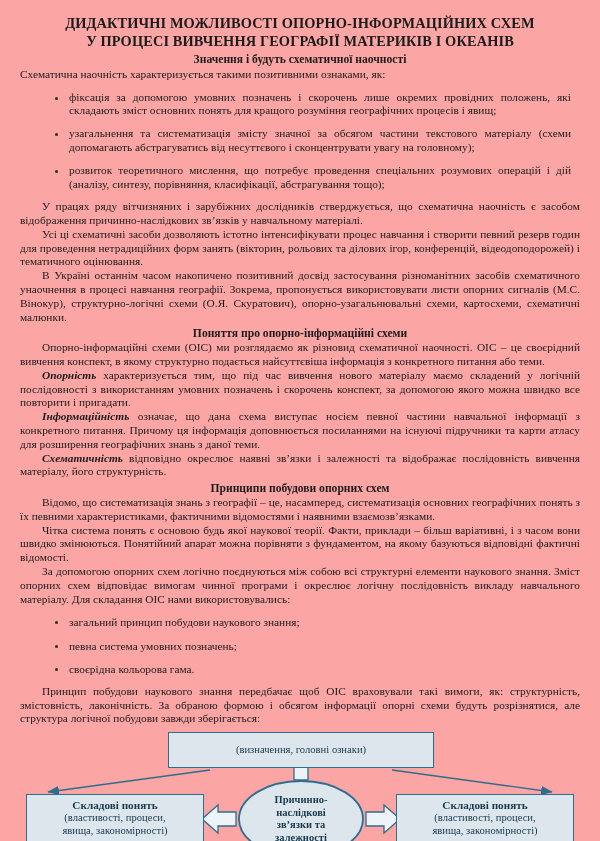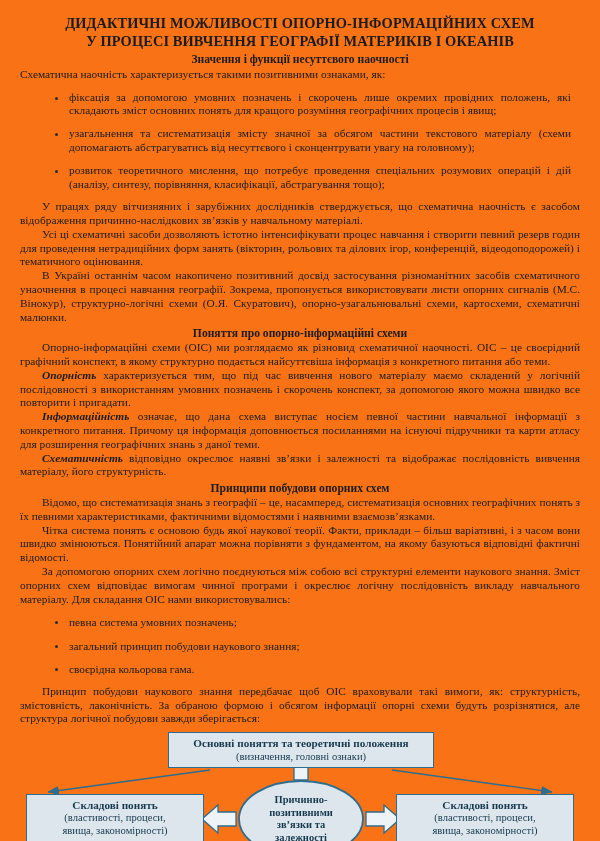--- a/index.html
+++ b/index.html
@@ -10,21 +10,21 @@
   }
   body {
     font-family: "Liberation Serif", "DejaVu Serif", serif;
     color: #1b1b1b;
   }
   #page {
     position: relative;
     width: 600px;
     height: 841px;
     margin: 0 auto;
-    background: #f97316;
+    background: #fca5a5;
     box-sizing: border-box;
     padding: 14px 20px 0 20px;
     overflow: hidden;
   }
 
   
   .doc-title {
     text-align: center;
     font-weight: bold;
     font-size: 14.4px;
@@ -145,53 +145,53 @@
 </head>
 <body>
 
 <div id="page">
 
   <h1 class="doc-title">
     <span class="line">ДИДАКТИЧНІ МОЖЛИВОСТІ ОПОРНО-ІНФОРМАЦІЙНИХ СХЕМ</span>
     <span class="line">У ПРОЦЕСІ ВИВЧЕННЯ ГЕОГРАФІЇ МАТЕРИКІВ І ОКЕАНІВ</span>
   </h1>
 
-  <h2 class="section-head">Значення і функції несуттєвого наочності</h2>
+  <h2 class="section-head">Значення і будуть схематичної наочності</h2>
 
   <p class="para noindent">Схематична наочність характеризується такими позитивними ознаками, як:</p>
 
   <ul class="bullets">
     <li>фіксація за допомогою умовних позначень і скорочень лише окремих провідних положень, які складають зміст основних понять для кращого розуміння географічних процесів і явищ;</li>
     <li>узагальнення та систематизація змісту значної за обсягом частини текстового матеріалу (схеми допомагають абстрагуватись від несуттєвого і сконцентрувати увагу на головному);</li>
     <li>розвиток теоретичного мислення, що потребує проведення спеціальних розумових операцій і дій (аналізу, синтезу, порівняння, класифікації, абстрагування тощо);</li>
   </ul>
 
   <p class="para">У працях ряду вітчизняних і зарубіжних дослідників стверджується, що схематична наочність є засобом відображення причинно-наслідкових зв’язків у навчальному матеріалі.</p>
   <p class="para">Усі ці схематичні засоби дозволяють істотно інтенсифікувати процес навчання і створити певний резерв годин для проведення нетрадиційних форм занять (вікторин, рольових та ділових ігор, конференцій, відеодоподорожей) і тематичного оцінювання.</p>
   <p class="para">В Україні останнім часом накопичено позитивний досвід застосування різноманітних засобів схематичного унаочнення в процесі навчання географії. Зокрема, пропонується використовувати листи опорних сигналів (М.С. Вінокур), структурно-логічні схеми (О.Я. Скуратович), опорно-узагальнювальні схеми, картосхеми, схематичні малюнки.</p>
 
   <h2 class="section-head">Поняття про опорно-інформаційні схеми</h2>
 
-  <p class="para">Опорно-інформаційні схеми (ОІС) ми розглядаємо як різновид схематичної наочності. ОІС – це своєрідний графічний конспект, в якому структурно подається найсуттєвіша інформація з конкретного питання або теми.</p>
+  <p class="para">Опорно-інформаційні схеми (ОІС) ми розглядаємо як різновид схематичної наочності. ОІС – це своєрідний вивчення конспект, в якому структурно подається найсуттєвіша інформація з конкретного питання або теми.</p>
 
   <p class="para"><em class="term">Опорність</em><span> характеризується тим, що під час вивчення нового матеріалу маємо складений у логічній послідовності з використанням умовних позначень і скорочень конспект, за допомогою якого можна швидко все повторити і пригадати.</span></p>
 
   <p class="para"><em class="term">Інформаційність</em><span> означає, що дана схема виступає носієм певної частини навчальної інформації з конкретного питання. Причому ця інформація доповнюється посиланнями на існуючі підручники та карти атласу для розширення географічних знань з даної теми.</span></p>
 
   <p class="para"><em class="term">Схематичність</em><span> відповідно окреслює наявні зв’язки і залежності та відображає послідовність вивчення матеріалу, його структурність.</span></p>
 
   <h2 class="section-head">Принципи побудови опорних схем</h2>
 
   <p class="para">Відомо, що систематизація знань з географії – це, насамперед, систематизація основних географічних понять з їх певними характеристиками, фактичними відомостями і наявними взаємозв’язками.</p>
   <p class="para">Чітка система понять є основою будь якої наукової теорії. Факти, приклади – більш варіативні, і з часом вони швидко змінюються. Понятійний апарат можна порівняти з фундаментом, на якому базуються відповідні фактичні відомості.</p>
   <p class="para">За допомогою опорних схем логічно поєднуються між собою всі структурні елементи наукового знання. Зміст опорних схем відповідає вимогам чинної програми і окреслює логічну послідовність викладу навчального матеріалу. Для складання ОІС нами використовувались:</p>
 
   <ul class="bullets tight">
+    <li>загальний принцип побудови наукового знання;</li>
     <li>певна система умовних позначень;</li>
-    <li>загальний принцип побудови наукового знання;</li>
     <li>своєрідна кольорова гама.</li>
   </ul>
 
   <p class="para">Принцип побудови наукового знання передбачає щоб ОІС враховували такі вимоги, як: структурність, змістовність, лаконічність. За обраною формою і обсягом інформації опорні схеми будуть розрізнятися, але структура логічної побудови завжди зберігається:</p>
 
   <div id="diagram">
 
     <svg viewBox="0 0 560 175" xmlns="http://www.w3.org/2000/svg">
       <defs>
         <marker id="ah" markerWidth="9" markerHeight="7" refX="8.4" refY="3.5" orient="auto">
@@ -214,21 +214,20 @@
 
         <path d="M274,126 L274,142 L267,142 L281,156 L295,142 L288,142 L288,126 Z"></path>
 
         <path d="M216,80 L198,80 L198,73 L182,87 L198,101 L198,94 L216,94 Z"></path>
 
         <path d="M346,80 L364,80 L364,73 L380,87 L364,101 L364,94 L346,94 Z"></path>
       </g>
     </svg>
 
     <div class="dbox" id="box-top">
-      <div class="t1">Основні поняття та теоретичні положення</div>
       <div class="t2">(визначення, головні ознаки)</div>
     </div>
 
     <div class="dbox" id="box-left">
       <div class="t1">Складові понять</div>
       <div class="t2">(властивості, процеси,</div>
       <div class="t2">явища, закономірності)</div>
     </div>
 
     <div class="dbox" id="box-right">
@@ -238,21 +237,21 @@
     </div>
 
     <div class="dbox" id="box-bottom">
       <div class="t1">Фактичні відомості</div>
       <div class="t2">(географічна номенклатура, статистичні дані, існуючі класифікації)</div>
     </div>
 
     <div class="ellipse-label">
       <div>
         <div>Причинно-</div>
-        <div>позитивними</div>
+        <div>наслідкові</div>
         <div>зв’язки та</div>
         <div>залежності</div>
       </div>
     </div>
   </div>
 
   <p class="para">Деякі теми поділені на окремі блоки. Кожен блок містить інформацію з конкретного питання теми і має відповідну нумерацію, наприклад: А, Б, В..., яка свідчить про те, що всі ці відомості стосуються однієї теми і взаємопов’язані між собою.</p>
 
 </div>
 

